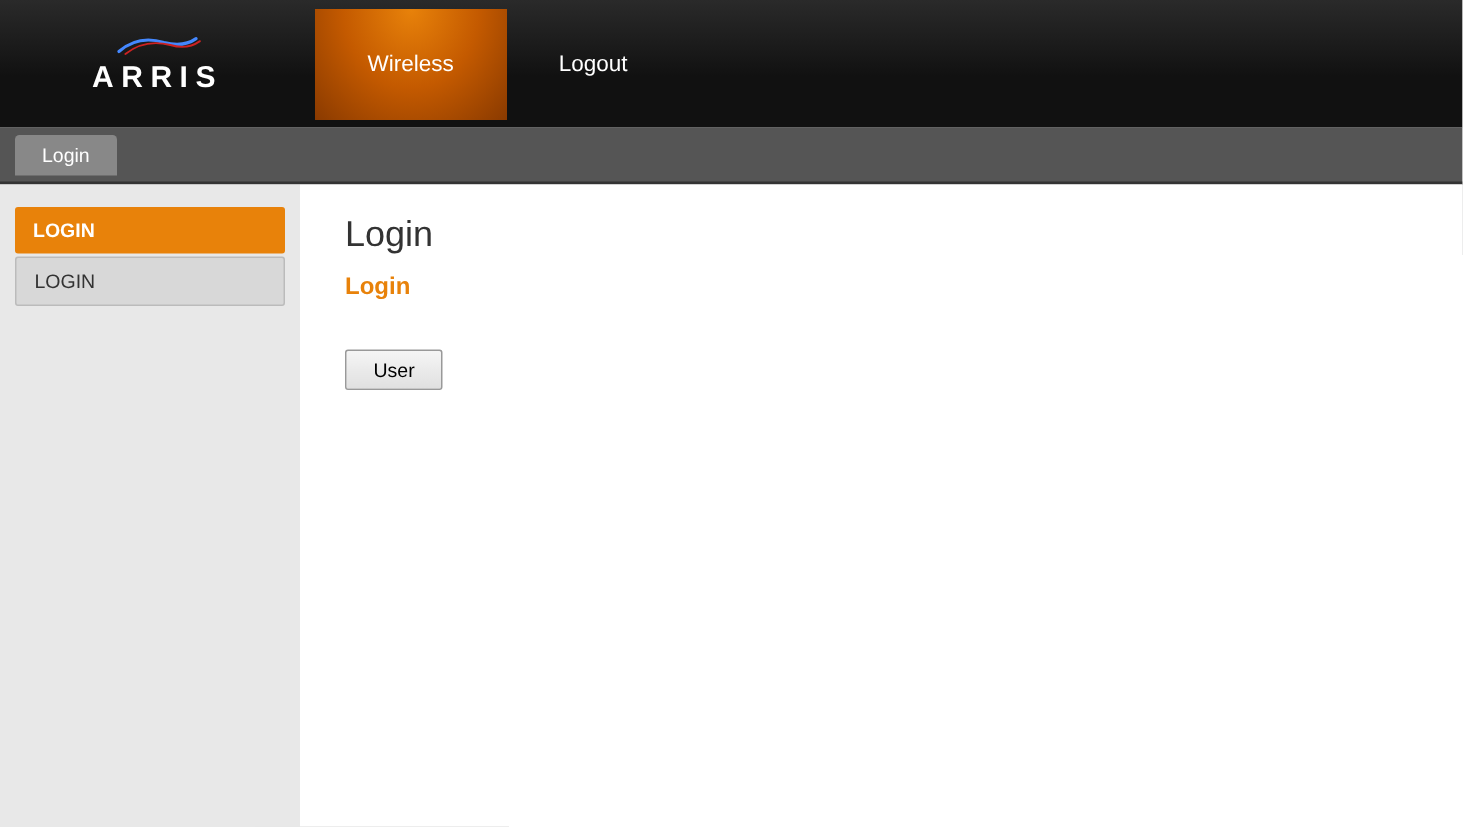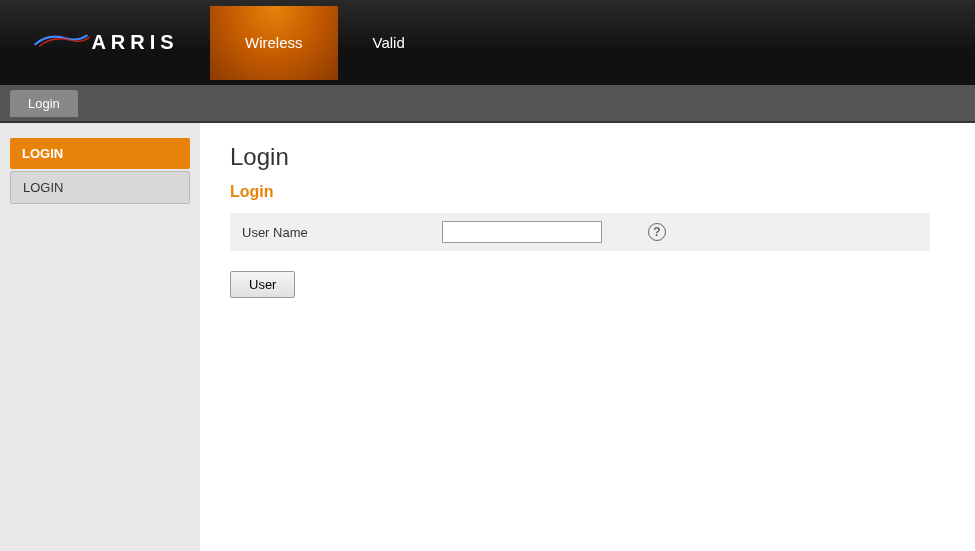--- a/index.html
+++ b/index.html
@@ -169,22 +169,22 @@
       background: linear-gradient(to bottom, #f5f5f5, #e0e0e0);
       padding: 5px 18px;
       font-size: 13px;
       cursor: pointer;
       border-radius: 2px;
     }
 
     
     .arris-logo {
       display: flex;
-      flex-direction: row;
-      align-items: flex-start;
+      flex-direction: column;
+      align-items: center;
     }
     .arris-swoosh {
       width: 60px;
       height: 18px;
       margin-bottom: 2px;
     }
     .arris-word {
       color: white;
       font-size: 20px;
       font-weight: bold;
@@ -202,21 +202,21 @@
         <path d="M10,17 Q25,5 45,10 Q58,14 68,7" stroke="#cc2222" stroke-width="1.5" fill="none" stroke-linecap="round"></path>
       </svg>
       <span class="arris-word">ARRIS</span>
     </div>
   </div>
   <nav class="nav-tabs">
     <div class="nav-tab active">
       <span>Wireless</span>
     </div>
     <div class="nav-tab">
-      <span>Valid</span>
+      <span>Logout</span>
     </div>
   </nav>
 </div>
 
 <div class="sub-header">
   <div class="breadcrumb-tab">
     <span>Login</span>
   </div>
 </div>
 
@@ -231,30 +231,19 @@
     </div>
   </div>
 
   <div class="content">
     <h1 class="page-title">Login</h1>
 
     <div class="section-title">Login</div>
 
     <table class="form-table">
       <tbody>
-          <tr>
-        <td>
-          <span>User Name</span>
-        </td>
-        <td>
-          <input type="text" style="">
-        </td>
-        <td>
-          <span class="help-icon">?</span>
-        </td>
-      </tr>
     </tbody>
       </table>
 
     <button class="apply-button">User</button>
   </div>
 
 </div>
 
 </body></html>

